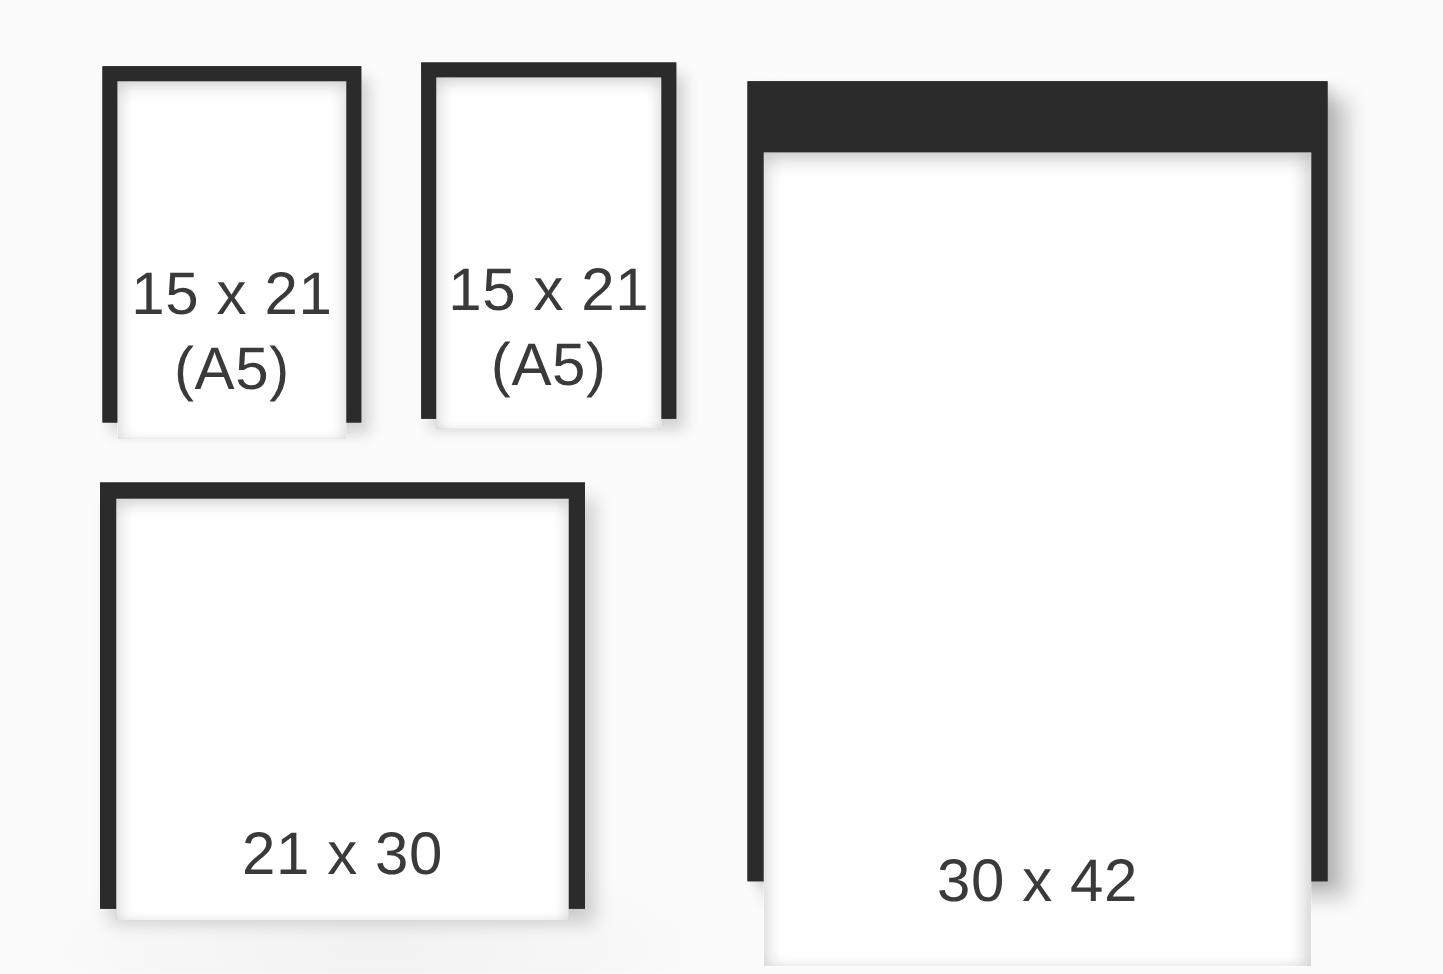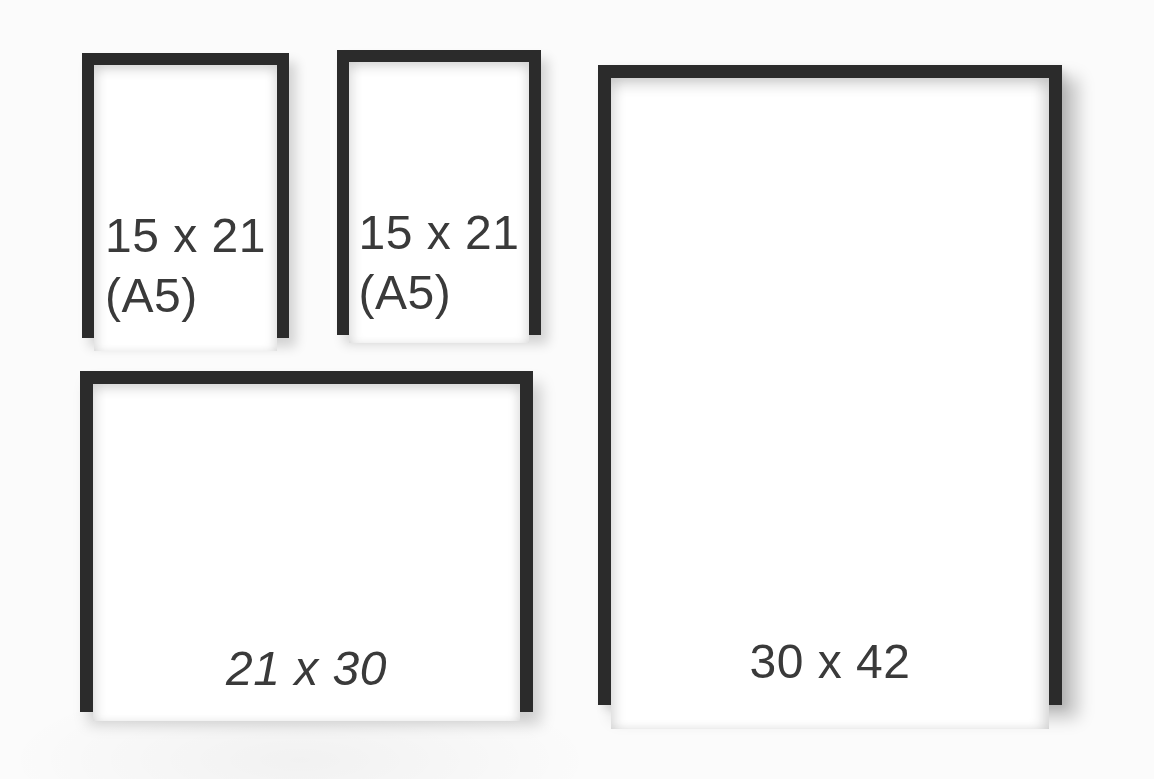--- a/index.html
+++ b/index.html
@@ -35,21 +35,21 @@
     box-shadow:
       inset 0 7px 10px rgba(0,0,0,0.10),
       inset 7px 0 9px rgba(0,0,0,0.06),
       inset -6px 0 9px rgba(0,0,0,0.05);
     display: flex;
     flex-direction: column;
     justify-content: flex-end;
     align-items: center;
   }
   .label {
-    text-align: left;
+    text-align: center;
     color: #3a3a3a;
     font-size: 48px;
     line-height: 60px;
     letter-spacing: 0.5px;
     white-space: nowrap;
   }
 
   
   .frame-a5-left {
     left: 82px;
@@ -78,31 +78,31 @@
     height: 640px;
     border-width: 13px;
     box-shadow: 16px 13px 16px rgba(0,0,0,0.22), 4px 4px 8px rgba(0,0,0,0.10);
   }
   .frame-a3 .paper {
     padding-bottom: 37px;
     box-shadow:
       inset 0 9px 12px rgba(0,0,0,0.12),
       inset 8px 0 10px rgba(0,0,0,0.06),
       inset -9px 0 11px rgba(0,0,0,0.09);
+    margin-top: 44px;
   }
 
   
   .frame-a4 {
     left: 80px;
-    top: 371px;
-    width: 453px;
+    top: 386px;
+    width: 388px;
     height: 341px;
     border-width: 13px;
     box-shadow: 8px 12px 14px rgba(0,0,0,0.18);
-    font-style: italic;
   }
   .frame-a4 .paper { padding-bottom: 22px; }
 </style>
 </head>
 <body>
 
 <div class="stage">
 
   <div class="frame frame-a5-left">
     <div class="paper">

